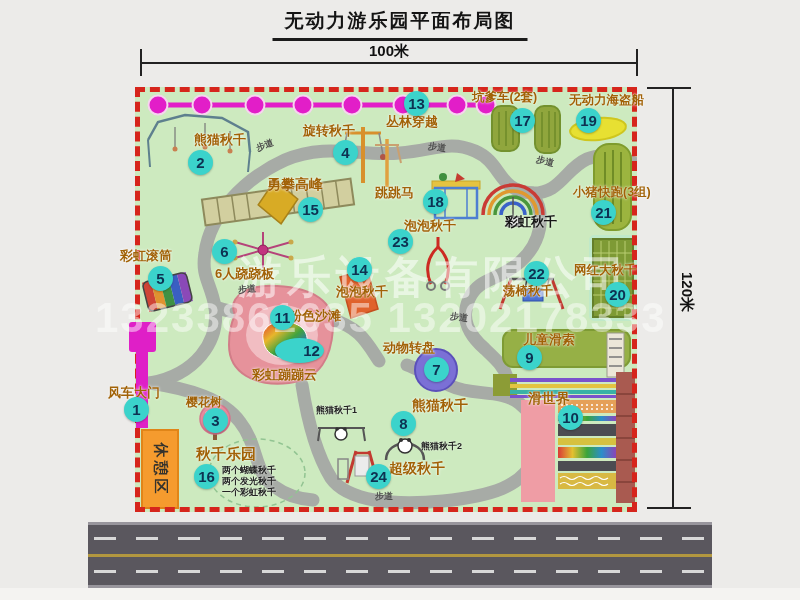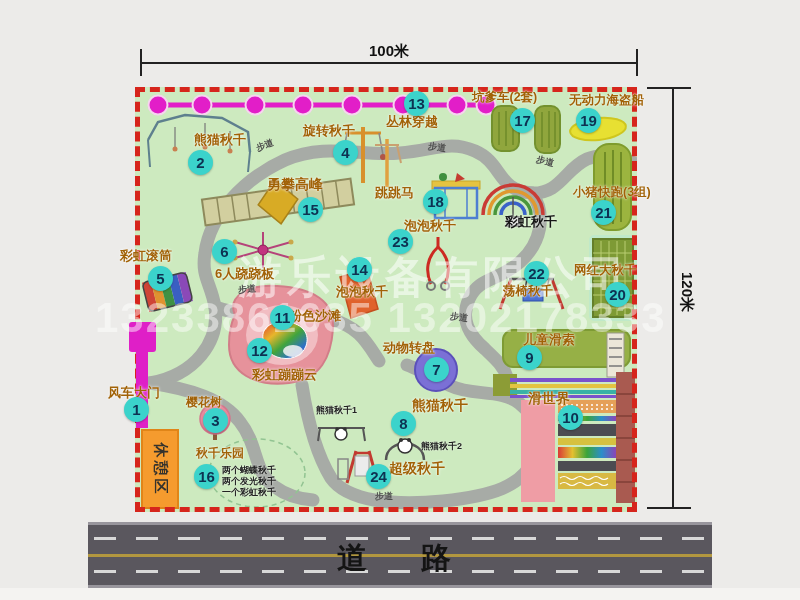--- a/index.html
+++ b/index.html
@@ -52,20 +52,21 @@
   .midline{position:absolute;left:0;right:0;top:29px;height:3px;background:#b2973f;}
   .road-label{position:absolute;width:100%;top:13px;text-align:center;font-size:30px;font-weight:700;
         color:#141414;letter-spacing:12px;}
   .below-road{left:0;top:588px;width:800px;height:12px;background:#f4f3f1;z-index:1;}
 </style>
 </head>
 <body>
 
 <div class="stage">
 
+  <div class="title">无动力游乐园平面布局图</div>
 
   <div class="abs dimh-line"></div>
   <div class="abs dimh-tick-l"></div>
   <div class="abs dimh-tick-r"></div>
   <div class="abs dimh-label">100米</div>
 
   <div class="abs dimv-line"></div>
   <div class="abs dimv-tick-t"></div>
   <div class="abs dimv-tick-b"></div>
   <div class="abs dimv-label">120米</div>
@@ -308,28 +309,28 @@
       <div class="badge" style="left: 391px; top: 411px;">8</div>
       <div class="sublabel" style="left: 316px; top: 404px;">熊猫秋千1</div>
       <div class="sublabel" style="left: 421px; top: 440px;">熊猫秋千2</div>
       <div class="ilabel" style="left: 523px; top: 331px; font-size: 13px;">儿童滑索</div>
       <div class="badge" style="left: 517px; top: 345px;">9</div>
       <div class="ilabel" style="left: 528px; top: 390px; font-size: 14px;">滑世界</div>
       <div class="badge" style="left: 558px; top: 405px;">10</div>
       <div class="ilabel" style="left: 289px; top: 307px; font-size: 13px;">粉色沙滩</div>
       <div class="badge" style="left: 270px; top: 305px;">11</div>
       <div class="ilabel" style="left: 252px; top: 366px; font-size: 13px;">彩虹蹦蹦云</div>
-      <div class="badge" style="left: 247px; top: 338px;">12</div>
+      <div class="badge" style="left: 275px; top: 338px; padding-left: 24px;">12</div>
       <div class="ilabel" style="left: 386px; top: 113px; font-size: 13px; font-family: Liberation Mono, monospace;">丛林穿越</div>
       <div class="badge" style="left: 404px; top: 91px;">13</div>
       <div class="ilabel" style="left: 336px; top: 283px; font-size: 13px;">泡泡秋千</div>
       <div class="badge" style="left: 347px; top: 257px;">14</div>
       <div class="ilabel" style="left: 267px; top: 176px; font-size: 14px;">勇攀高峰</div>
       <div class="badge" style="left: 298px; top: 197px;">15</div>
-      <div class="ilabel" style="left: 196px; top: 445px; font-size: 12px;">秋千乐园</div>
+      <div class="ilabel" style="left: 196px; top: 445px; font-size: 15px;">秋千乐园</div>
       <div class="badge" style="left: 194px; top: 464px;">16</div>
       <div class="sublabel" style="left: 222px; top: 464px;">两个蝴蝶秋千</div>
       <div class="sublabel" style="left: 222px; top: 475px;">两个发光秋千</div>
       <div class="sublabel" style="left: 222px; top: 486px;">一个彩虹秋千</div>
       <div class="ilabel" style="left: 472px; top: 89px; font-size: 12.5px;">坑爹车(2套)</div>
       <div class="badge" style="left: 510px; top: 108px;">17</div>
       <div class="ilabel" style="left: 375px; top: 184px; font-size: 13px;">跳跳马</div>
       <div class="badge" style="left: 423px; top: 189px;">18</div>
       <div class="ilabel" style="left: 569px; top: 92px; font-size: 12.5px;">无动力海盗船</div>
       <div class="badge" style="left: 576px; top: 108px;">19</div>
@@ -348,17 +349,16 @@
       <div class="plabel" style="left: 536px; top: 155px; transform: rotate(14deg);">步道</div>
       <div class="plabel" style="left: 238px; top: 283px; transform: rotate(-5deg);">步道</div>
       <div class="plabel" style="left: 450px; top: 311px; transform: rotate(8deg);">步道</div>
       <div class="plabel" style="left: 375px; top: 490px;">步道</div>
     </div>
 
   <div class="abs road">
     <div class="lane t"></div>
     <div class="midline"></div>
     <div class="lane b"></div>
-    <div class="road-label">道　路</div>
   </div>
   <div class="abs below-road"></div>
 
 </div>
 
 </body></html>

